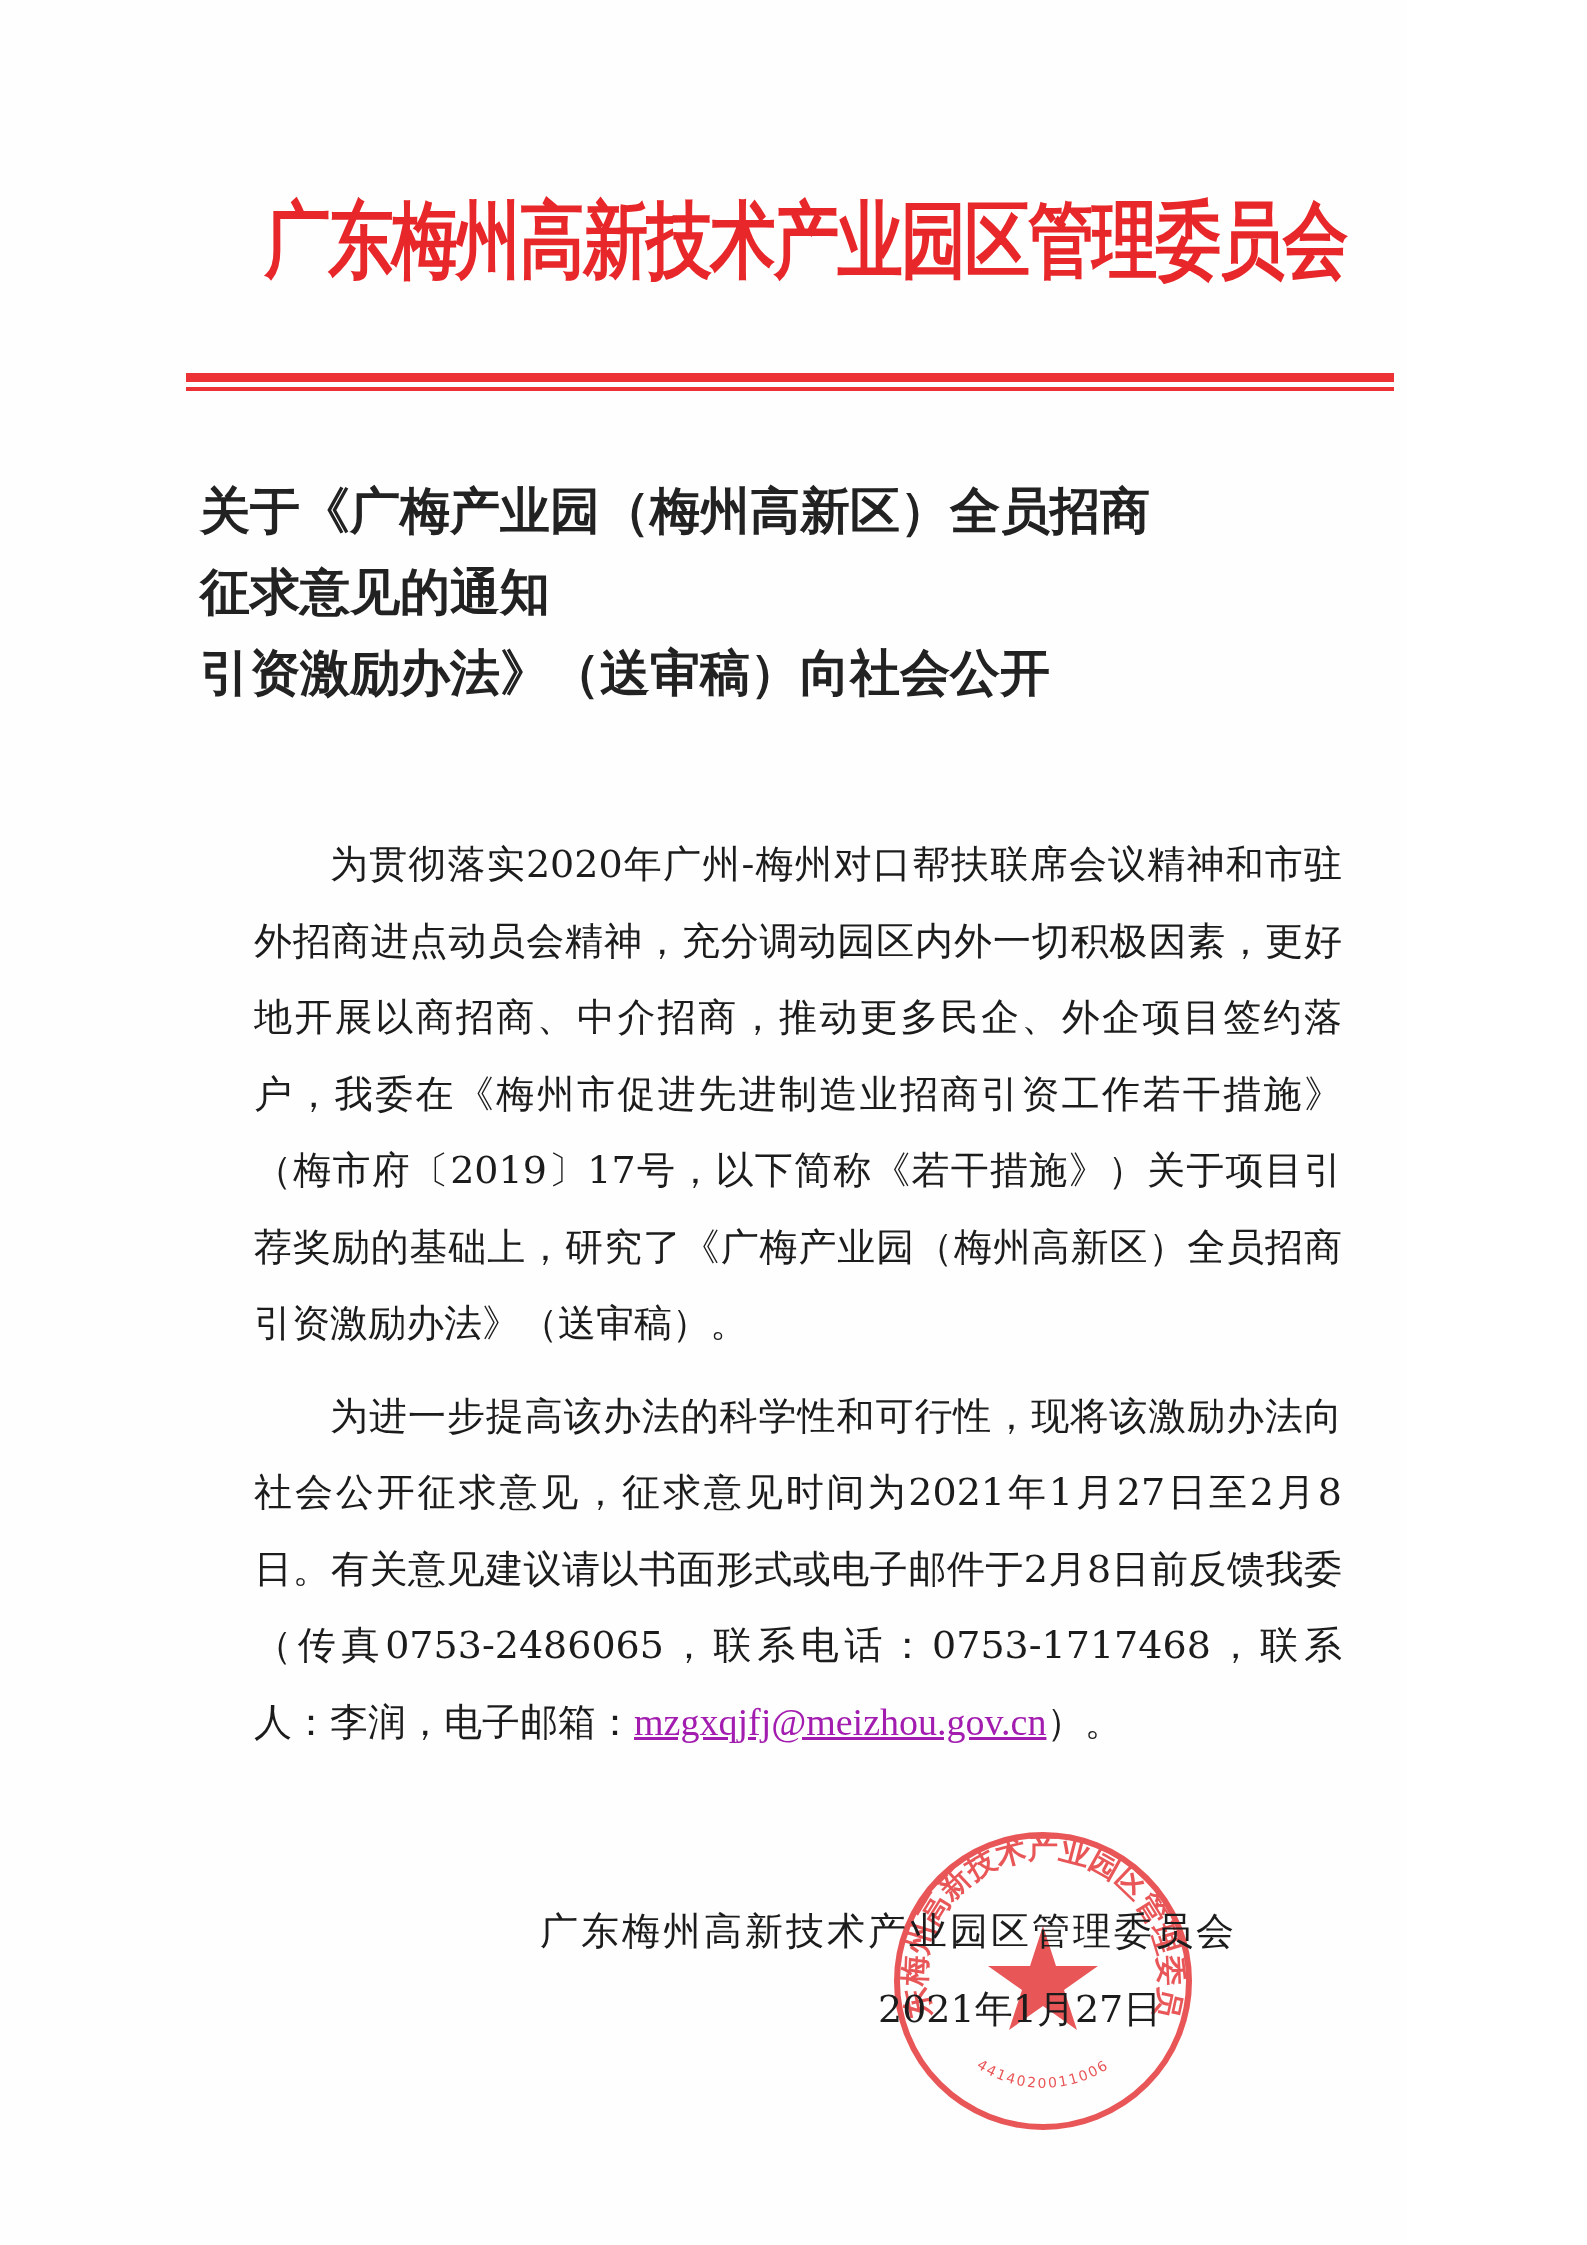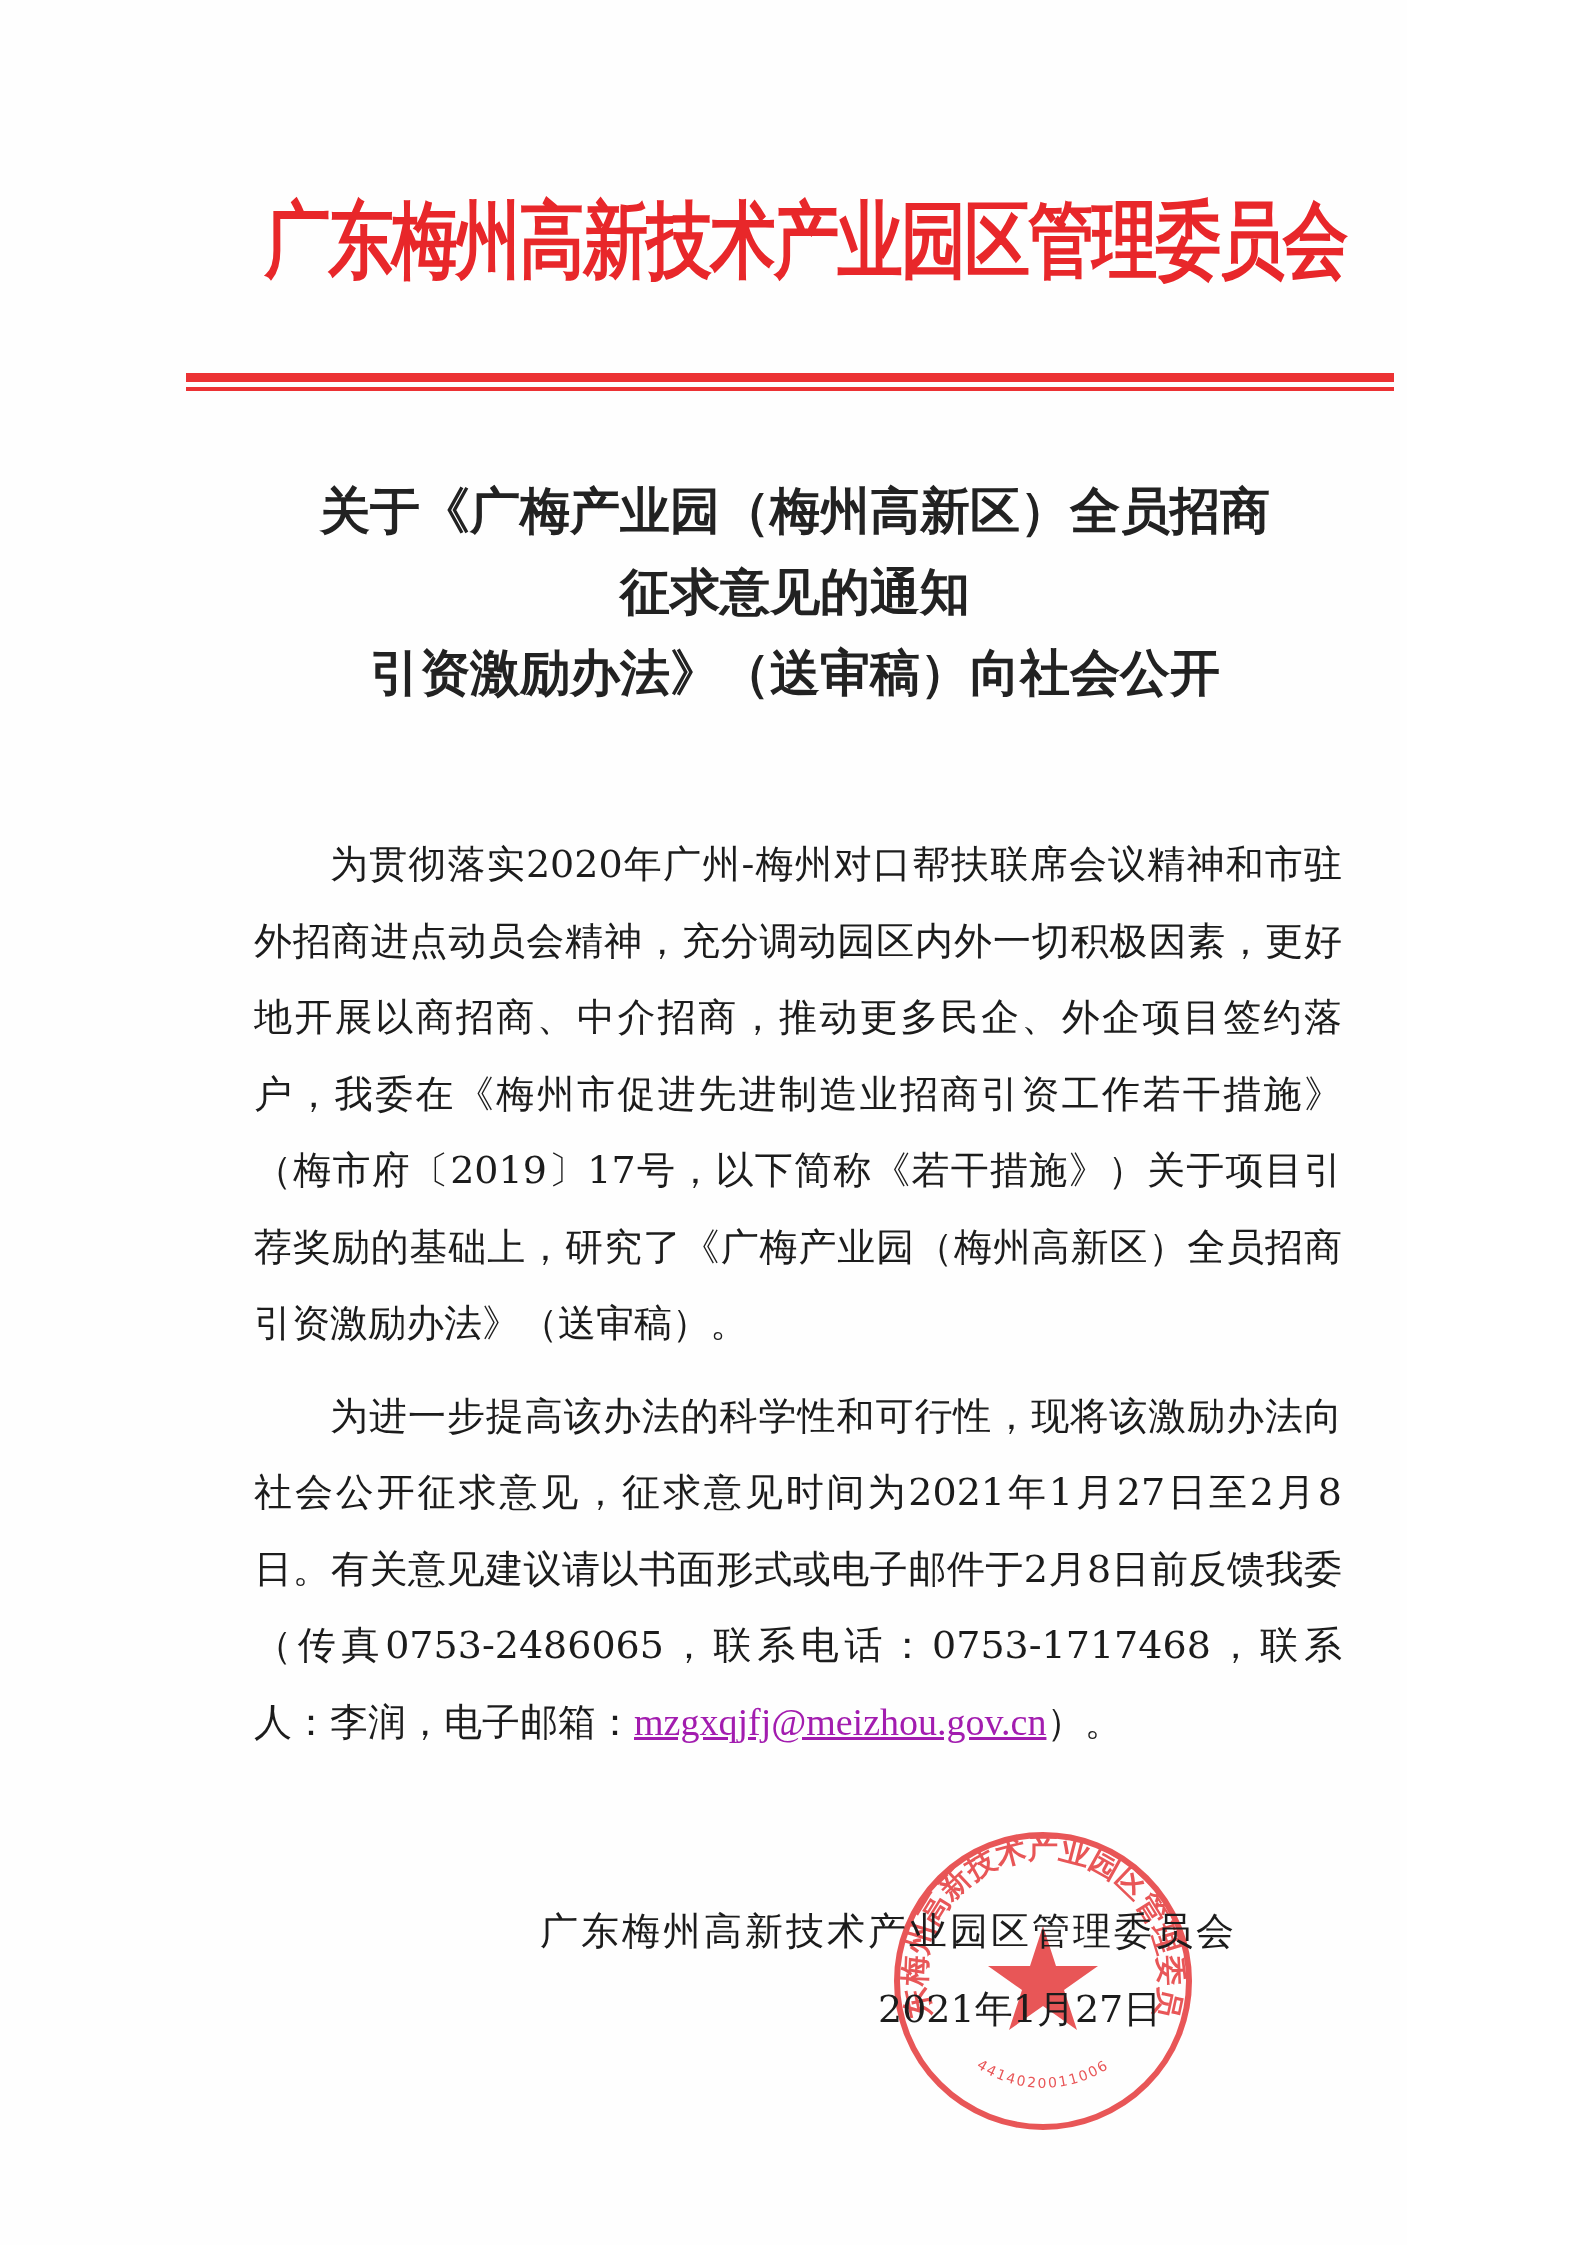--- a/index.html
+++ b/index.html
@@ -51,21 +51,21 @@
       top: 387px;
       width: 1208px;
       height: 4px;
       background: #ec3234;
     }
     .doc-title {
       position: absolute;
       left: 200px;
       top: 470px;
       width: 1190px;
-      text-align: center;
+      text-align: left;
       font-family: "DejaVu Serif", "Liberation Serif", serif;
       font-weight: bold;
       font-size: 50px;
       line-height: 81px;
       color: #222222;
     }
     .doc-title div { white-space: nowrap; }
     .body-text {
       position: absolute;
       left: 238px;

